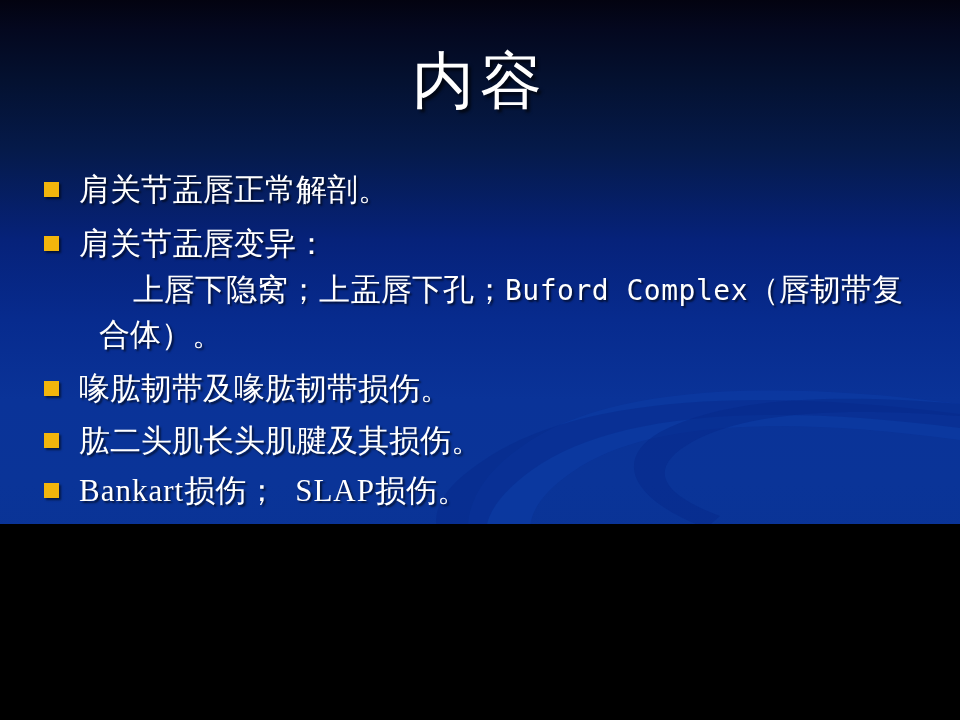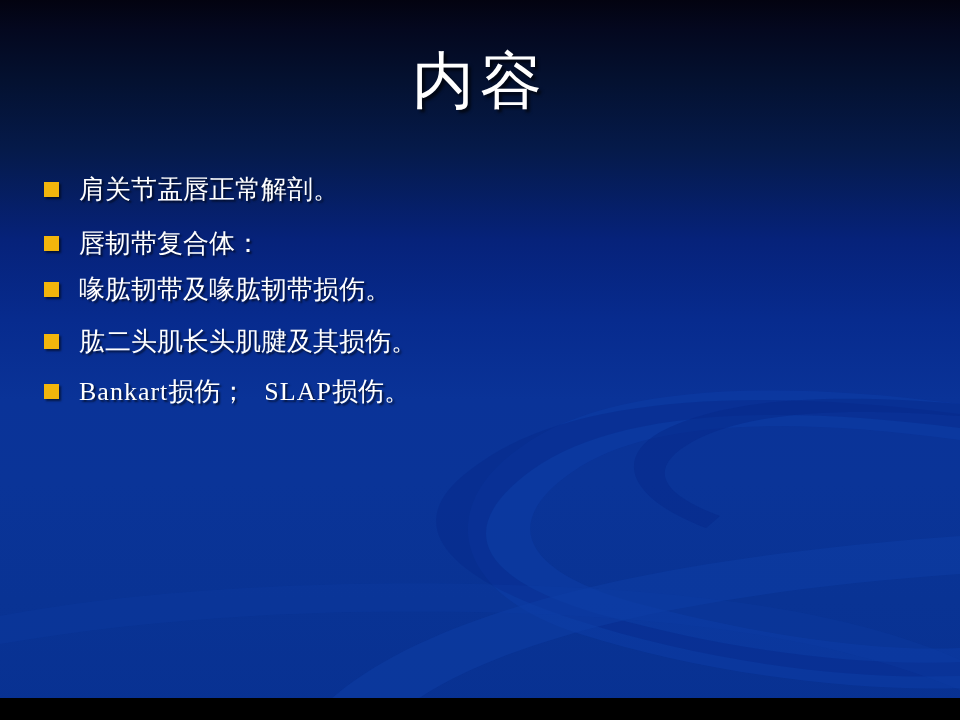--- a/index.html
+++ b/index.html
@@ -3,21 +3,21 @@
 <meta charset="utf-8">
 <style>
   html, body {
     margin: 0;
     padding: 0;
     background: #000;
   }
   .slide {
     position: relative;
     width: 960px;
-    height: 698px;
+    height: 524px;
     overflow: hidden;
     background: linear-gradient(to bottom,
         #030310 0px,
         #04081f 30px,
         #041130 80px,
         #051a4a 150px,
         #06227a 240px,
         #072b8e 320px,
         #0a3398 400px,
         #0a3498 480px,
@@ -72,21 +72,21 @@
     width: 15px;
     height: 15px;
     margin-top: 14px;
     margin-right: 20px;
     background: #f2b50c;
     box-shadow: 2px 2px 2px rgba(0,0,0,0.55);
   }
   .bullet-text {
     flex: 1 1 auto;
     color: #ffffff;
-    font-size: 26px;
+    font-size: 31px;
     line-height: 44px;
     text-shadow: 2px 2px 2px rgba(0,0,0,0.6);
   }
   .bullet-row.r1 { margin-bottom: 10px; }
   .bullet-row.r2 { margin-bottom: 2px; }
   .bullet-row.r4 { margin-bottom: 8px; font-family: Liberation Serif, serif; }
   .bullet-row.r5 { margin-bottom: 8px; }
 
   
   .sub-row {
@@ -138,23 +138,26 @@
 
   <div class="body-list">
 
     <div class="bullet-row r1">
       <span class="bullet-marker"></span>
       <span class="bullet-text">肩关节盂唇正常解剖。</span>
     </div>
 
     <div class="bullet-row r2">
       <span class="bullet-marker"></span>
-      <span class="bullet-text">唇韧带复合体：</span>
+      <span class="bullet-text">肩关节盂唇变异：</span>
     </div>
 
+    <div class="sub-row">
+      <span>上唇下隐窝；上盂唇下孔；</span><span class="mono">Buford Complex</span><span>（唇韧带复合体）。</span>
+    </div>
 
     <div class="bullet-row r4">
       <span class="bullet-marker"></span>
       <span class="bullet-text">喙肱韧带及喙肱韧带损伤。</span>
     </div>
 
     <div class="bullet-row r6">
       <span class="bullet-marker"></span>
       <span class="bullet-text">肱二头肌长头肌腱及其损伤。</span>
     </div>

